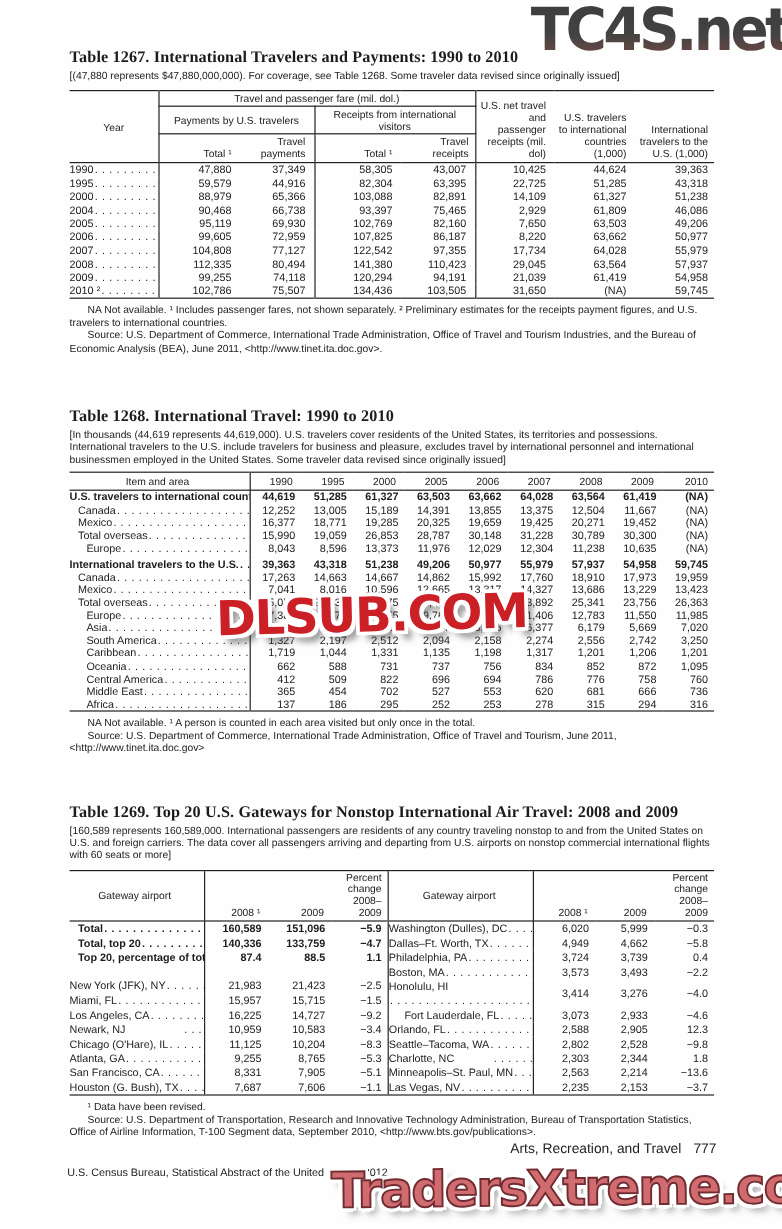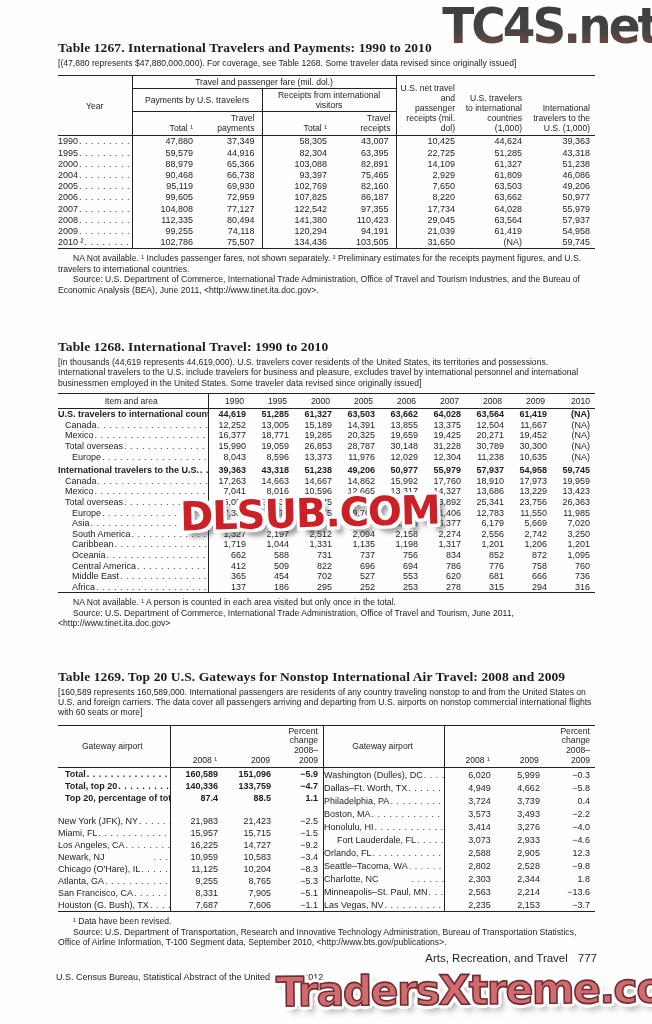--- a/index.html
+++ b/index.html
@@ -846,21 +846,21 @@
                   <span class="t">Boston, MA</span>
                   <span class="leader"></span>
                 </div>
               </td>
               <td class="num">3,573</td>
               <td class="num">3,493</td>
               <td class="num">−2.2</td>
             </tr>
             <tr>
               <td class="vr">
-                <div class="lbl" style="padding-left: 0px;">
+                <div class="lbl" style="padding-left: 0px; flex-direction: column;">
                   <span class="t">Honolulu, HI</span>
                   <span class="leader"></span>
                 </div>
               </td>
               <td class="num">3,414</td>
               <td class="num">3,276</td>
               <td class="num">−4.0</td>
             </tr>
             <tr>
               <td class="vr">

